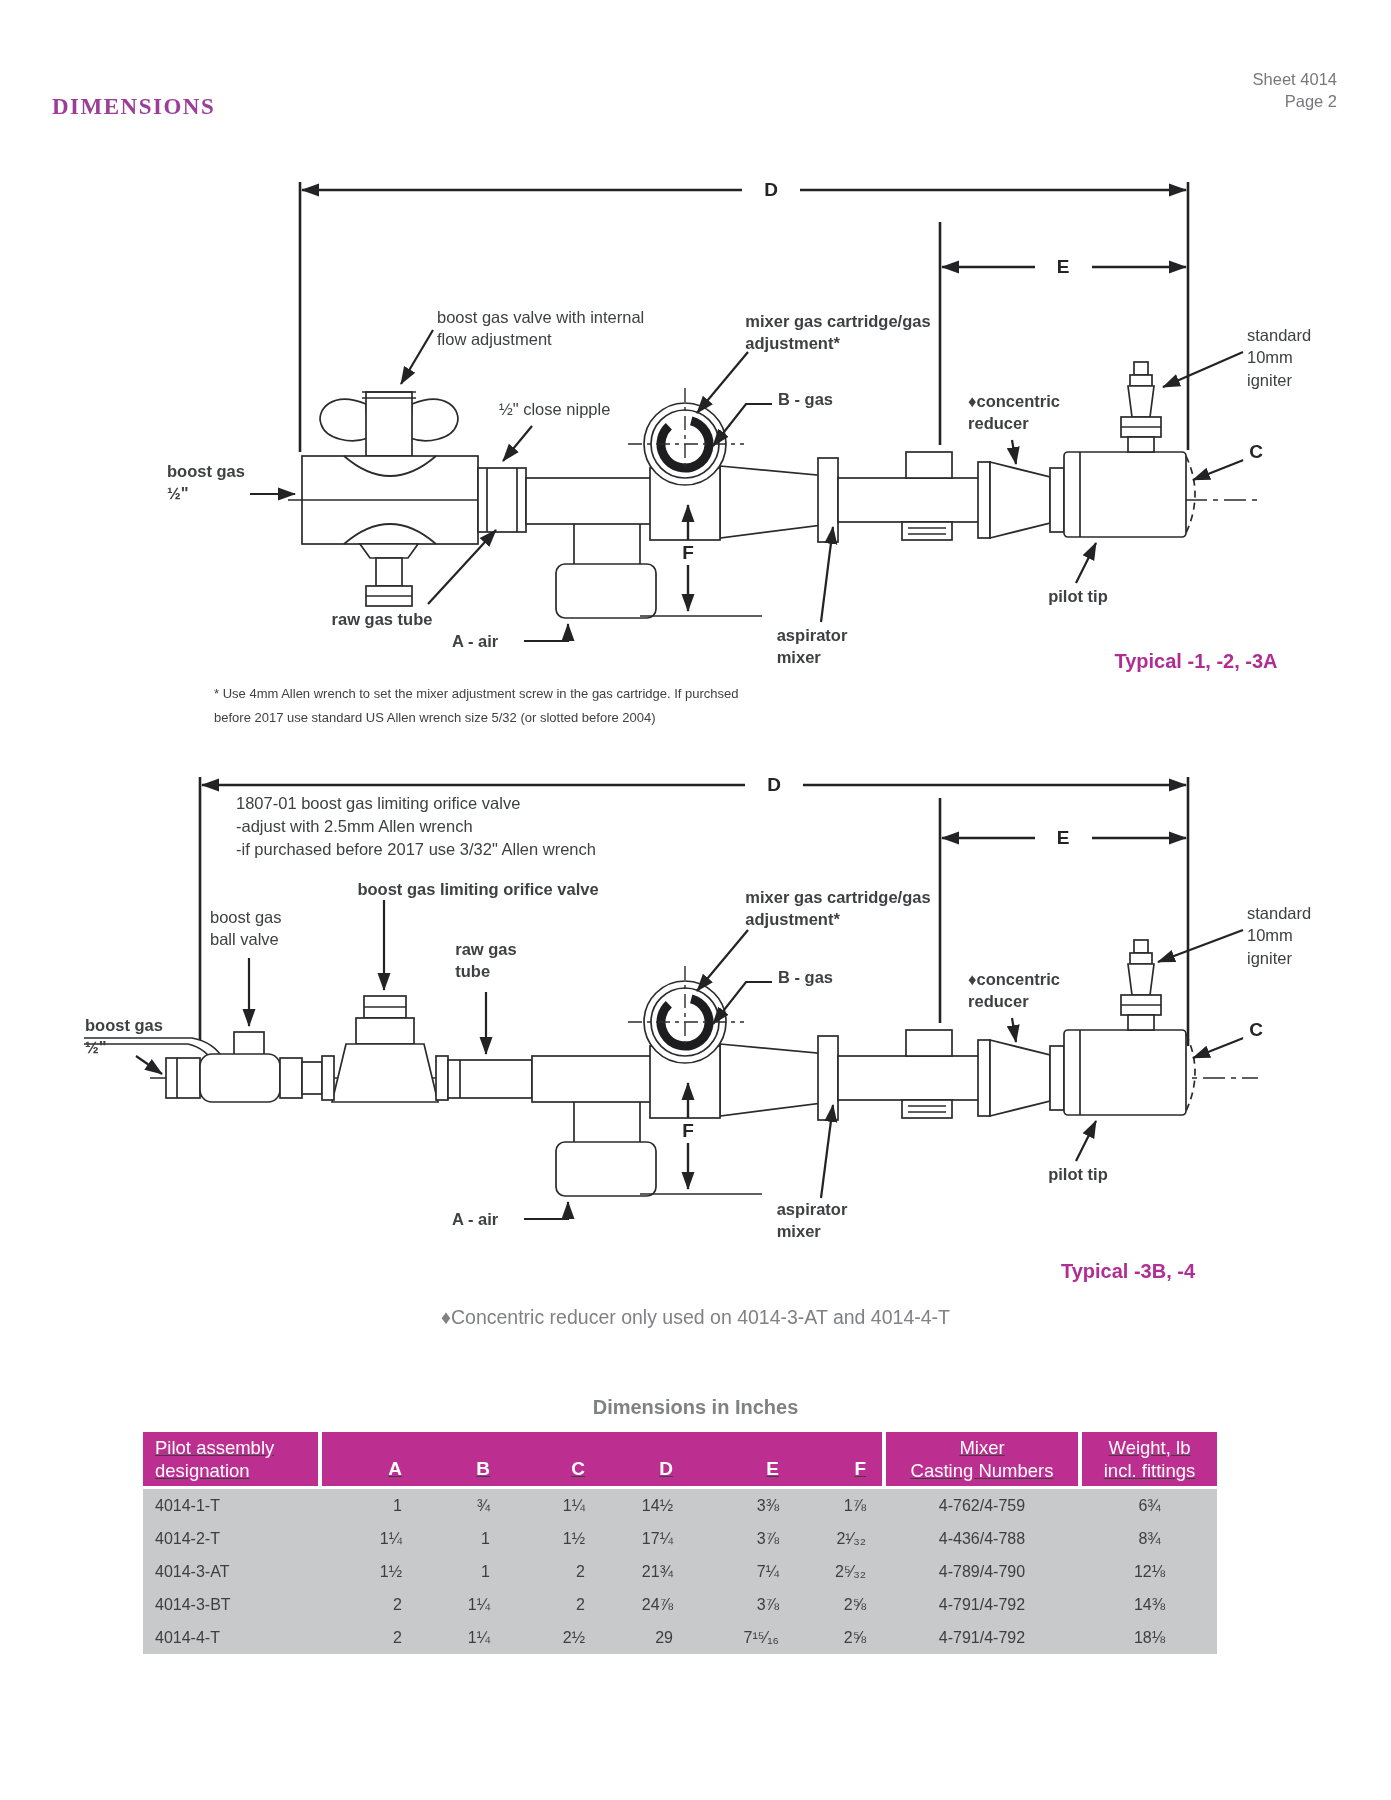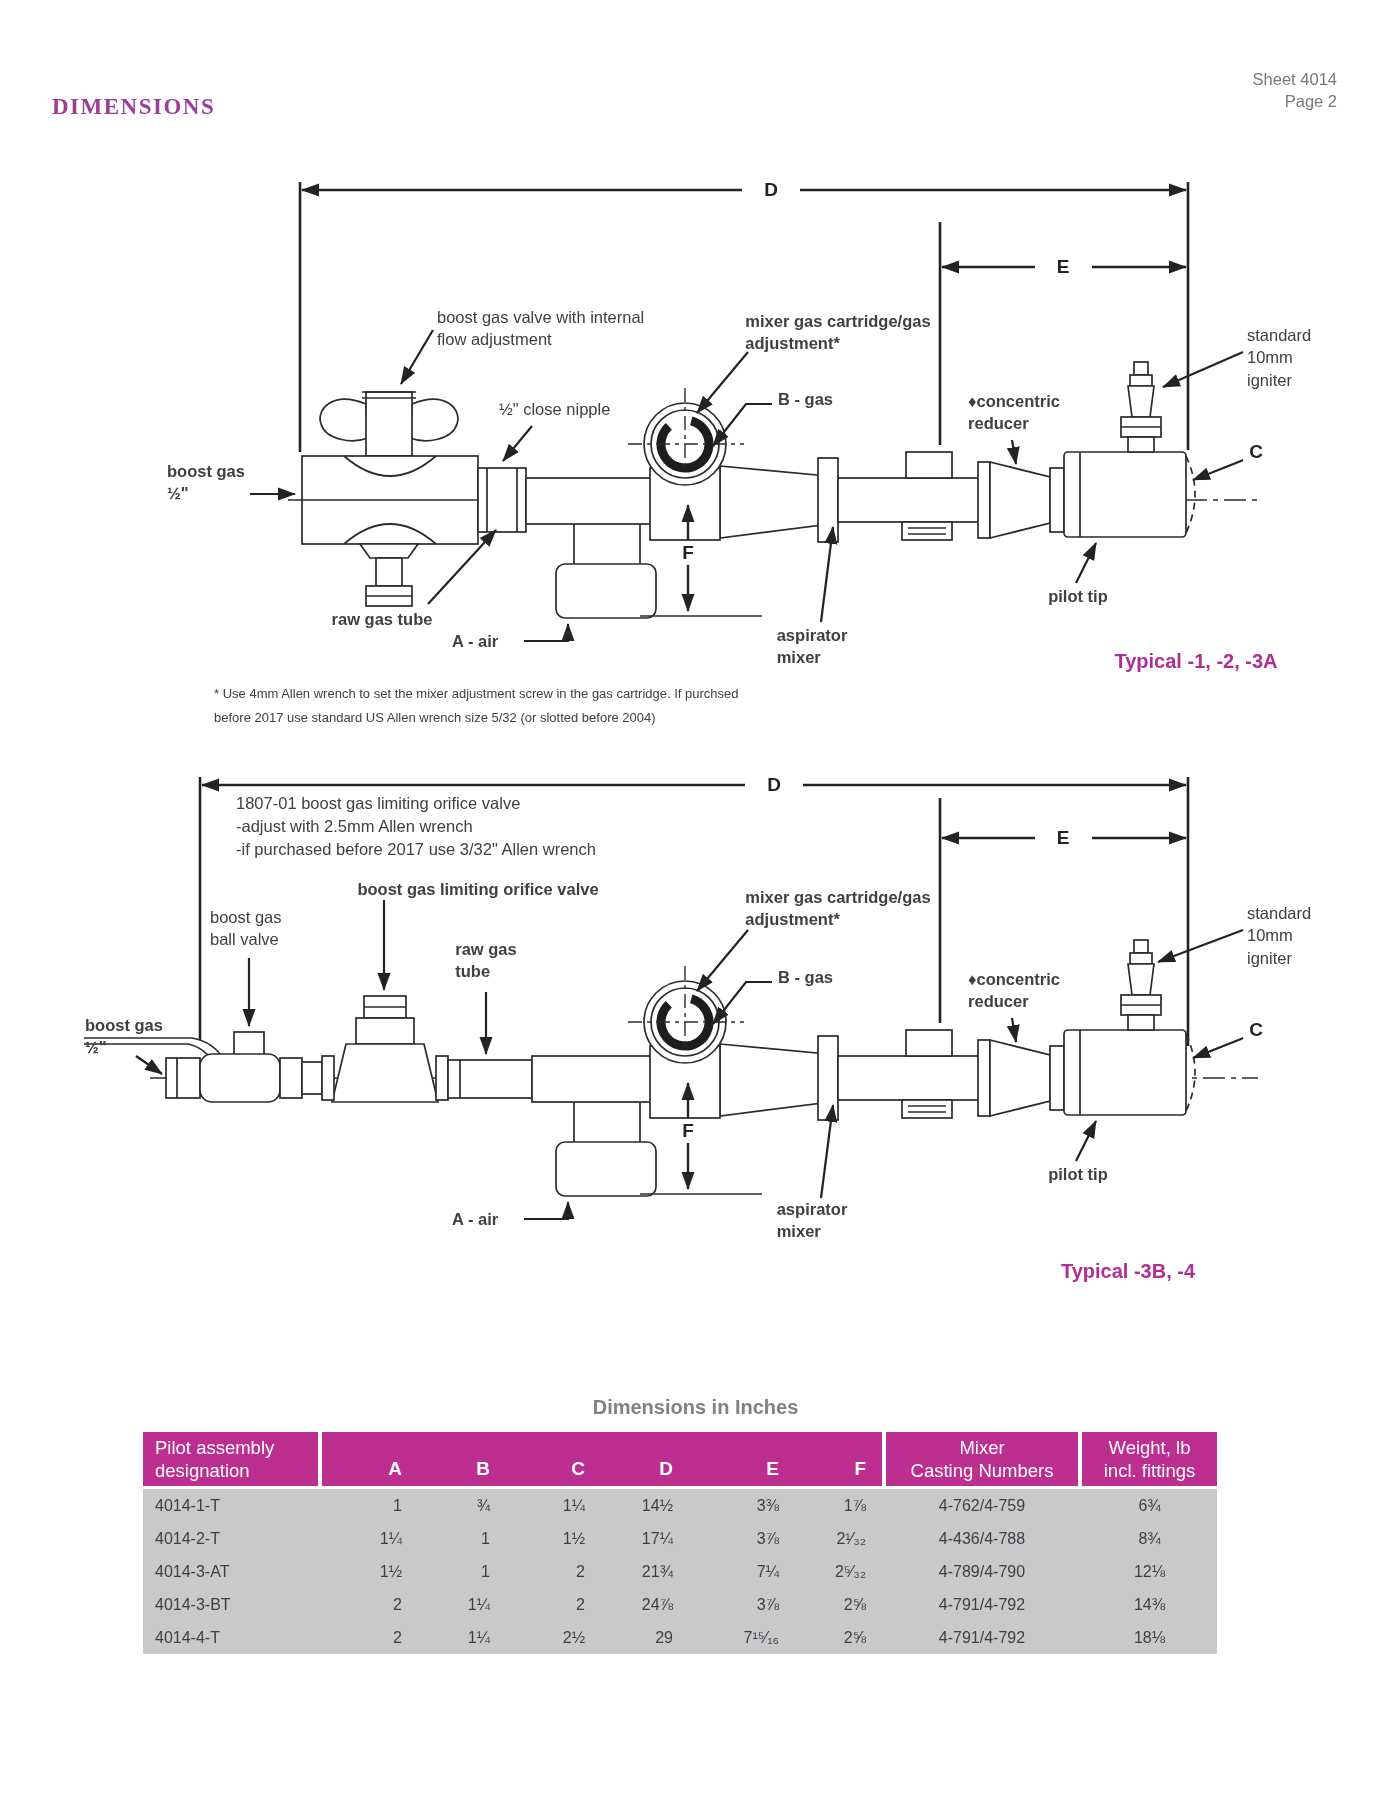--- a/index.html
+++ b/index.html
@@ -23,21 +23,21 @@
   .header-block{position:absolute;top:44px;right:54px;text-align:right;font-size:16.5px;color:#77787b;line-height:1.35;z-index:2;margin-top:24px;}
   .section-title{position:absolute;left:52px;top:94px;font-family:"Liberation Serif",serif;font-weight:bold;
                  font-size:23px;letter-spacing:1.5px;color:#9c3e98;z-index:2;}
   .footnote{position:absolute;left:214px;top:682px;width:820px;font-size:13px;line-height:1.88;
             color:#414143;white-space:pre-line;z-index:2;}
   .reducer-note{position:absolute;left:0;right:0;top:1306px;text-align:center;font-size:19.5px;color:#808184;z-index:2;}
   .table-title{position:absolute;left:0;right:0;top:1396px;text-align:center;font-size:20px;font-weight:bold;color:#808184;z-index:2;}
   .dim-table{position:absolute;left:143px;top:1432px;z-index:2;}
   .tgrid{display:grid;grid-template-columns:175px 4px 96px 88px 95px 88px 106px 87px 4px 192px 4px 135px;}
   .thead .cell{background:#bc2f90;color:#fff;height:54px;}
-  .thead{margin-bottom:3px;}
+  .thead{margin-bottom:3px;text-decoration:underline;}
   .cell{box-sizing:border-box;}
   .cell.gapc{background:transparent;}
   .th-desig{display:flex;flex-direction:column;justify-content:center;padding-left:12px;
             font-size:18.5px;line-height:1.25;white-space:pre-line;}
   .th-letter{display:flex;align-items:flex-end;justify-content:flex-end;padding:0 16px 6px 0;
              font-size:19px;font-weight:bold;}
   .th-ctr{display:flex;align-items:center;justify-content:center;text-align:center;
           font-size:18.5px;line-height:1.25;white-space:pre-line;}
   .trow .cell{background:#c8c9cb;color:#3d3e40;height:33px;font-size:16px;}
   .td-desig{display:flex;align-items:center;padding-left:12px;}
@@ -284,20 +284,21 @@
   <div class="lbl" style="left:452px;top:1208px;font-weight:bold;">A - air</div>
   <div class="lbl ctr" style="left:812px;top:1198px;">aspirator
 mixer</div>
   <div class="lbl ctr" style="left:1078px;top:1163px;">pilot tip</div>
   <div class="dimletter" style="left:774px;top:785px;">D</div>
   <div class="dimletter" style="left:1063px;top:838px;">E</div>
   <div class="dimletter" style="left:688px;top:1131px;">F</div>
   <div class="dimletter" style="left:1256px;top:1030px;">C</div>
   <div class="caption" style="left:1128px;top:1260px;">Typical -3B, -4</div>
 
+  <div class="reducer-note">♦Concentric reducer only used on 4014-3-AT and 4014-4-T</div>
 
   <div class="table-title">Dimensions in Inches</div>
 
   <div class="dim-table">
     <div class="tgrid thead">
       <div class="cell th-desig">Pilot assembly
 designation</div>
       <div class="cell gapc"></div>
       <div class="cell th-letter">A</div>
       <div class="cell th-letter">B</div>

